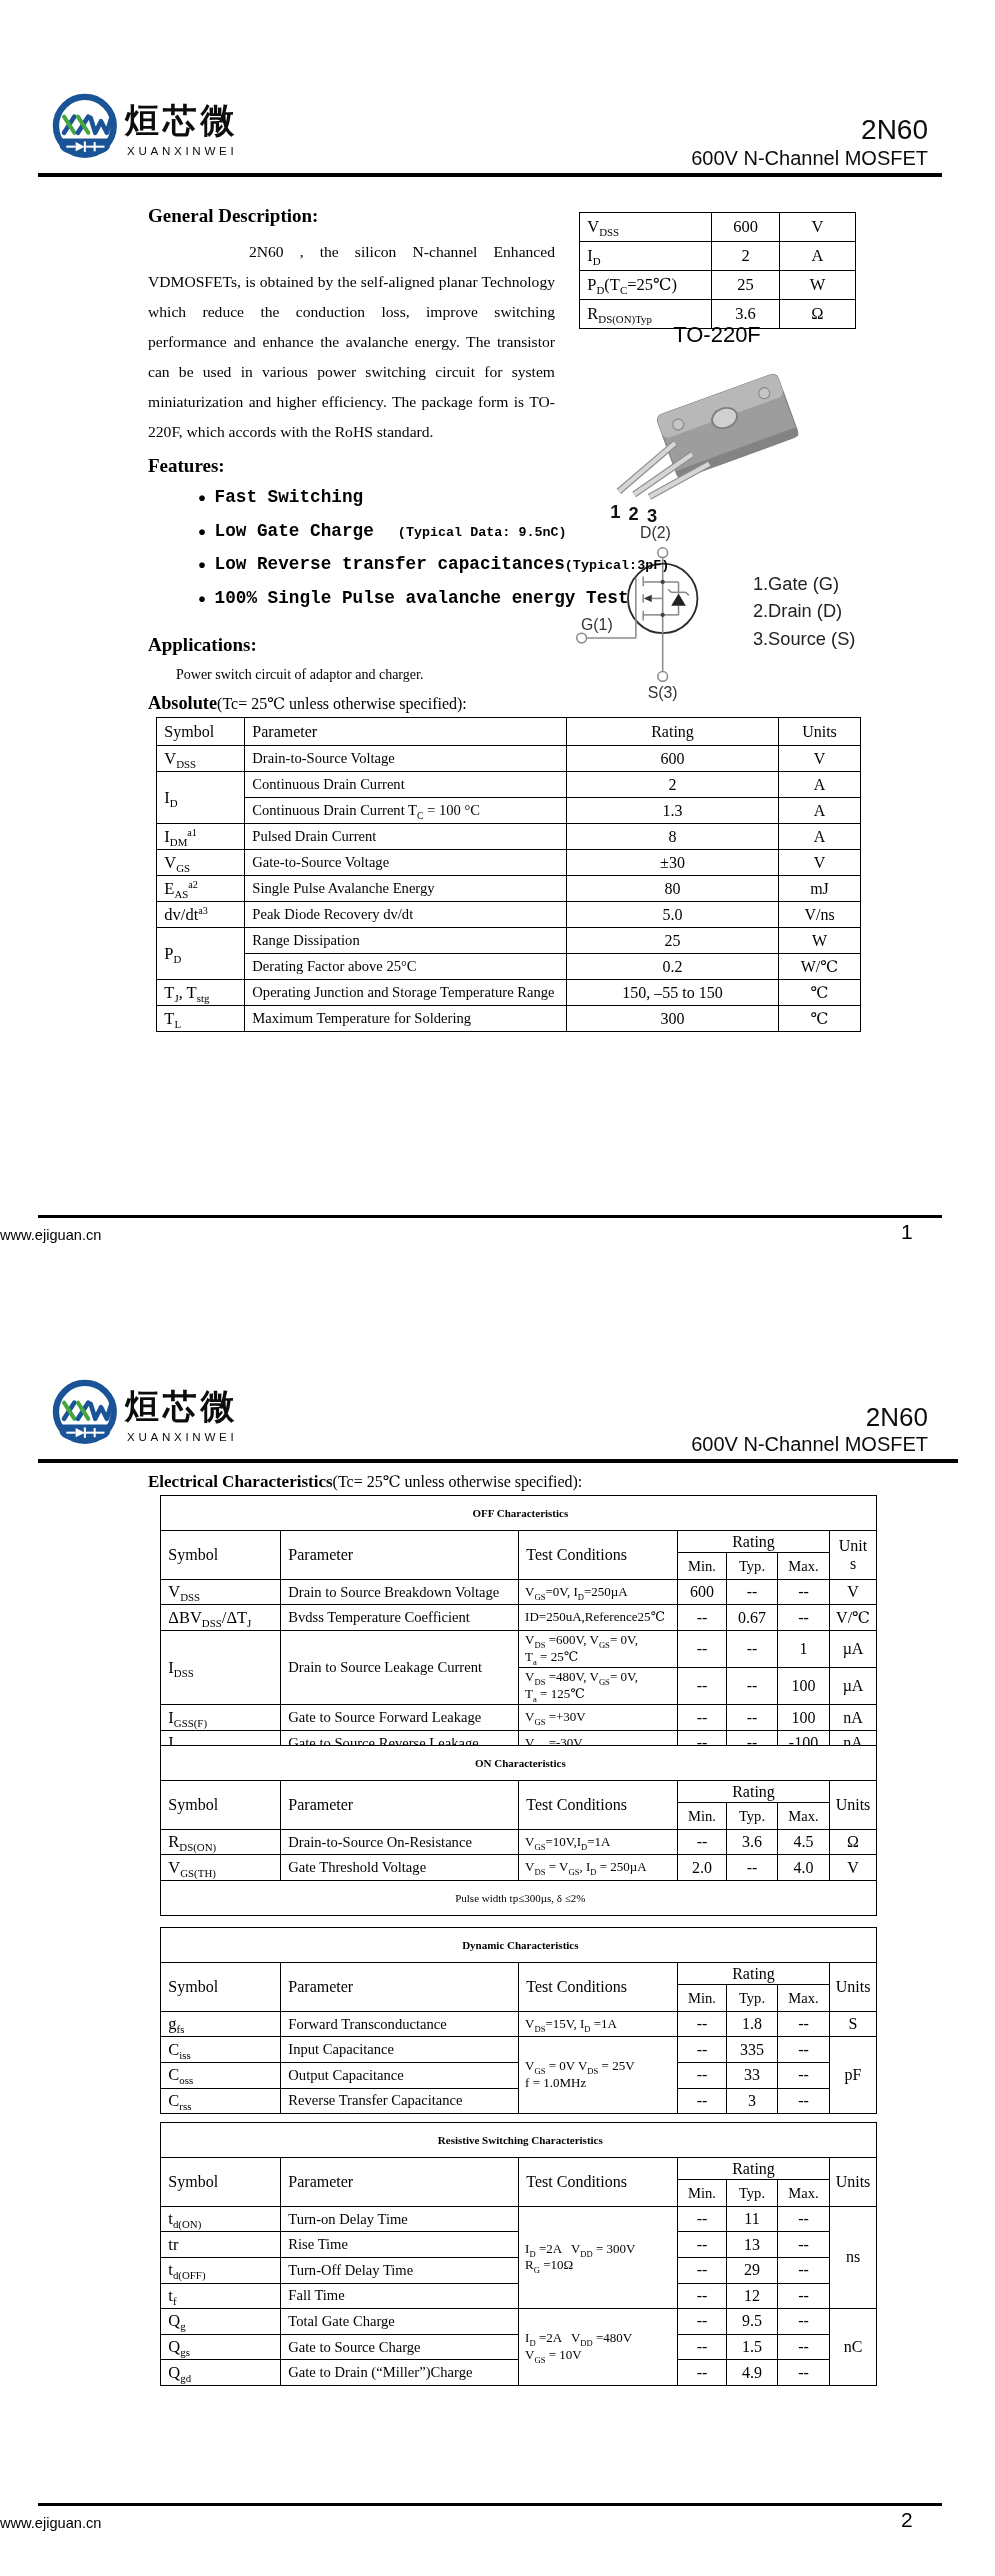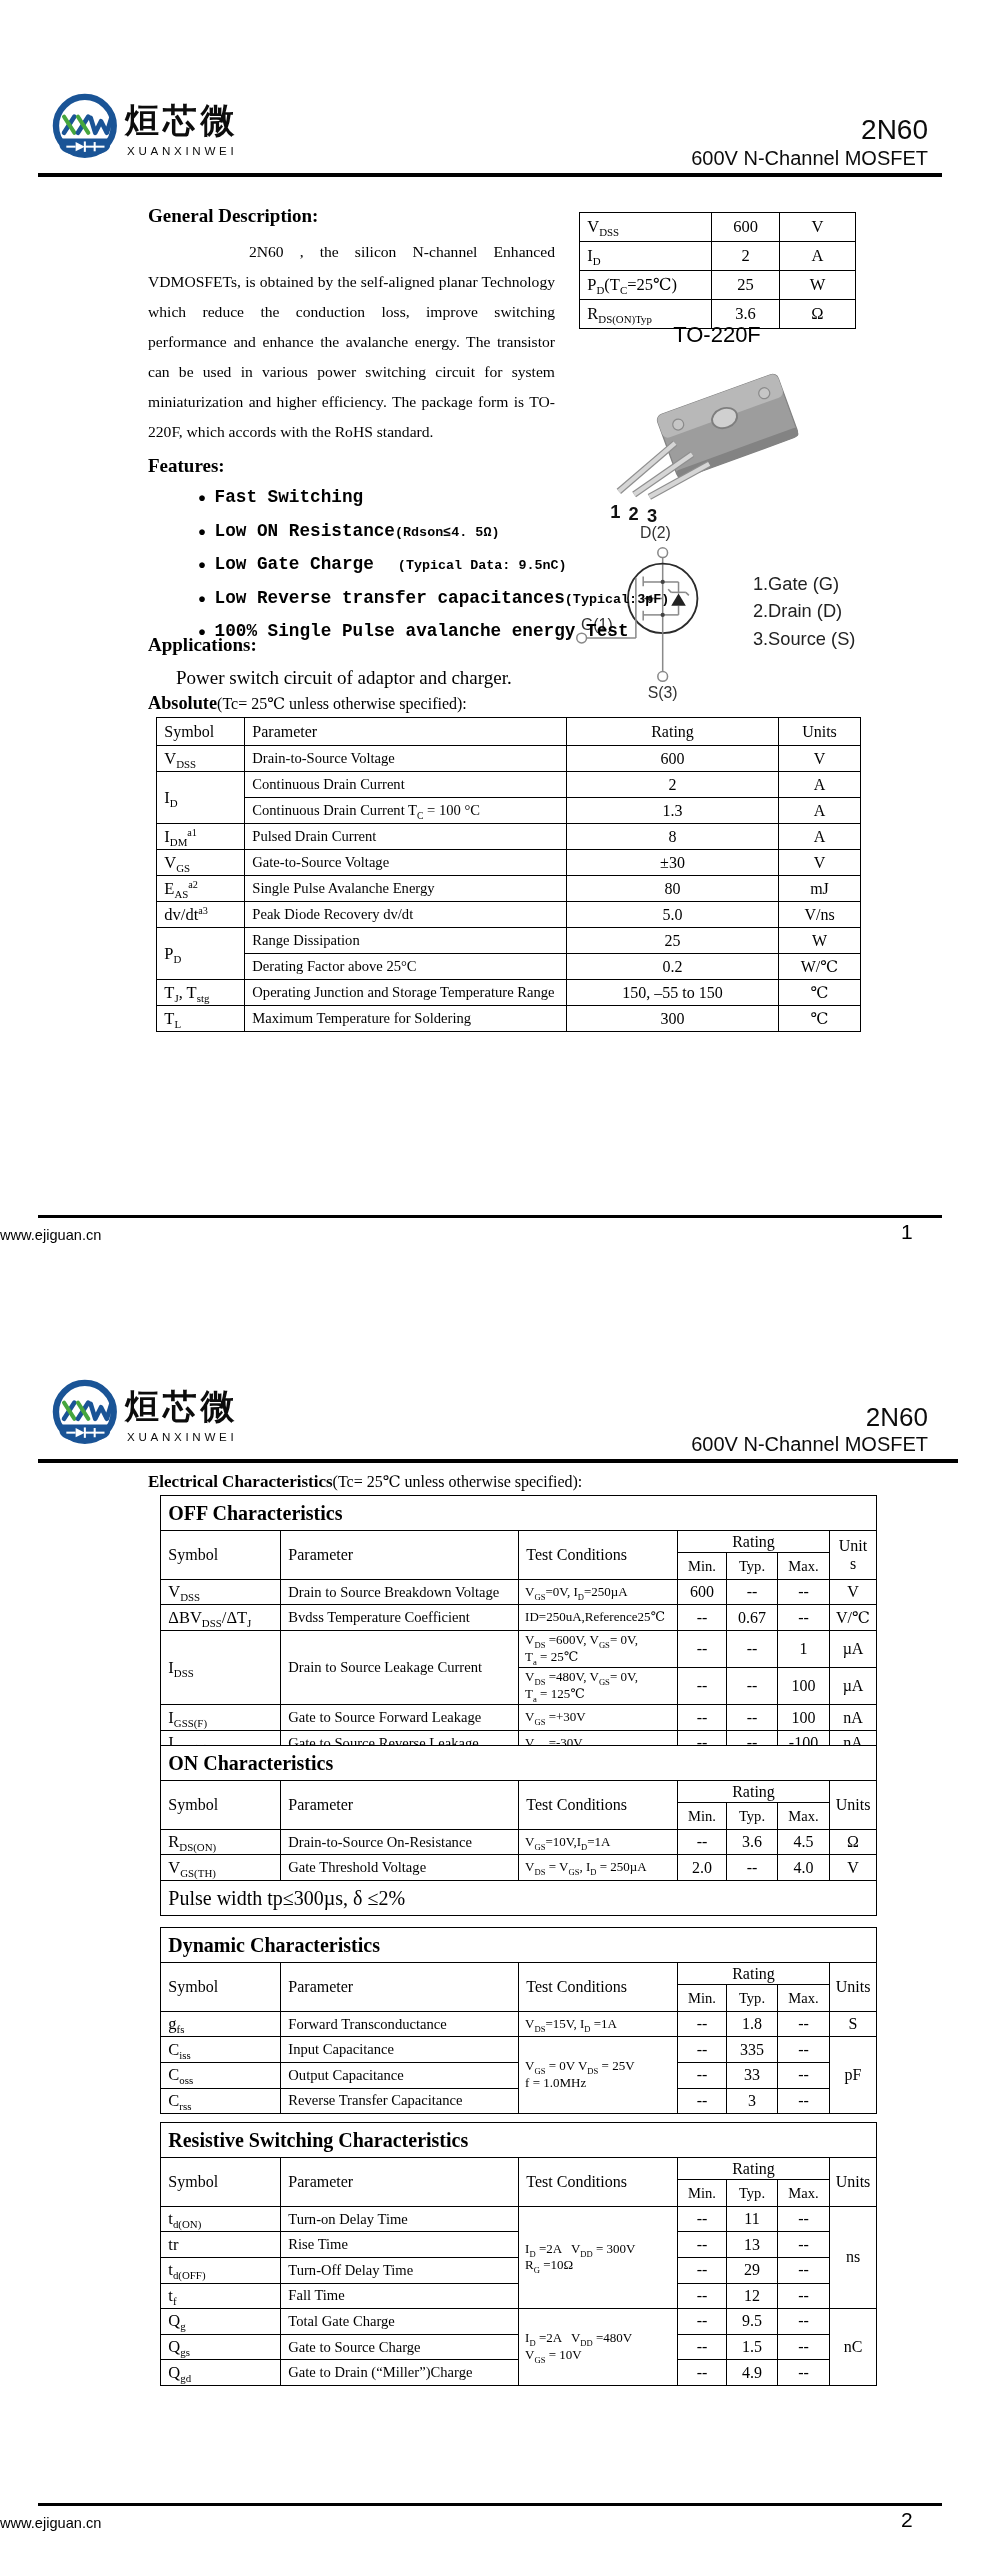--- a/index.html
+++ b/index.html
@@ -16,40 +16,40 @@
   .frule{position:absolute;background:#000;height:3px;}
   
   .sechead{font-weight:bold;font-size:19px;line-height:1.1;text-align:right;}
   .hstrong{font-weight:bold;font-size:18.3px;}
   .hrest{font-weight:normal;font-size:16px;}
   .gd-body{width:407px;font-size:15.6px;line-height:30px;text-align:justify;text-indent:101px;}
   .feat{line-height:30.5px;white-space:pre;font-family:Liberation Mono, monospace;}
   .feat .bullet{font-size:13.4px;margin-right:8.5px;}
   .fmain{font-weight:bold;font-size:17.7px;white-space:pre;}
   .fnote{font-weight:bold;font-size:13.4px;white-space:pre;}
-  .app-body{font-size:19px;}
+  .app-body{font-size:14px;}
   
   .dtable{position:absolute;border-collapse:collapse;table-layout:fixed;border:1.8px solid #000;background:#fff;}
   .dtable th,.dtable td{border:1.2px solid #000;padding:1.2px 3.7px;font-weight:normal;font-size:16px;text-align:center;vertical-align:middle;}
   .dtable thead{border-bottom:1.8px solid #000;padding-left:36px;}
   .dtable th.hl{text-align:left;padding-left:7.3px;}
   .dtable td.tl{text-align:left;padding-left:7.3px;font-size:14.6px;}
   .dtable td.sym{font-size:16.5px;}
   .dtable td.cond{font-size:13px;white-space:pre-wrap;line-height:1.3;padding-left:6.1px;}
   .dtable sub{font-size:66%;line-height:0;}
   .dtable sup{font-size:62%;line-height:0;vertical-align:super;}
   .qtable td{height:25.6px;font-size:16.5px;}
   .abstable thead tr{height:28px;}
   .abstable tbody tr{height:26px;}
   .ctable tbody tr{height:25.6px;}
   .ctable .ttitle{font-weight:bold;font-size:16.5px;text-align:left;padding-left:7.3px;height:27px;border-bottom:1.8px solid #000;}
   .ctable .rath{height:22px;}
   .ctable .mmm th{height:23px;font-size:14.6px;}
   .ctable .unitsh{white-space:pre-line;line-height:1.15;}
-  .ctable td[colspan="7"]{font-size:20px;height:32px;}
+  .ctable td[colspan="7"]{font-size:11px;height:32px;text-align:center;}
   .pkg-name{font-family:"Liberation Sans","DejaVu Sans",sans-serif;font-size:22px;text-align:center;}
   .legend{font-family:"Liberation Sans","DejaVu Sans",sans-serif;font-size:30px;fill:#222;}
   .figlabel{font-family:"Liberation Sans","DejaVu Sans",sans-serif;font-size:26px;fill:#333;}
   .pinlabel{font-family:"Liberation Sans","DejaVu Sans",sans-serif;font-size:30px;font-weight:bold;fill:#111;}
   .footer-url{font-family:"Liberation Sans","DejaVu Sans",sans-serif;font-size:14.6px;text-align:left;width:100%;}
   .footer-num{font-family:"Liberation Sans","DejaVu Sans",sans-serif;font-size:21px;}
 </style>
 </head>
 <body>
 
@@ -168,21 +168,20 @@
     <text class="figlabel" x="44" y="183" text-anchor="middle">G(1)</text>
     <text class="figlabel" x="152" y="295" text-anchor="middle">S(3)</text>
     <text class="legend" x="300" y="118">1.Gate   (G)</text>
     <text class="legend" x="300" y="163">2.Drain   (D)</text>
     <text class="legend" x="300" y="208">3.Source (S)</text>
   </svg>
 
   <div class="sechead abspos" style="left:148px;top:456px">Features:</div>
   <div class="abspos" style="left:198px;top:482px">
     <div class="feat"><span class="bullet">●</span><span class="fmain">Fast Switching</span><span class="fnote"></span></div>
-    <div class="feat"><span class="bullet">●</span><span class="fmain">Low ON Resistance</span><span class="fnote">(Rdson≤4. 5Ω)</span></div>
     <div class="feat"><span class="bullet">●</span><span class="fmain">Low Gate Charge</span><span class="fnote">   (Typical Data: 9.5nC)</span></div>
     <div class="feat"><span class="bullet">●</span><span class="fmain">Low Reverse transfer capacitances</span><span class="fnote">(Typical:3pF)</span></div>
     <div class="feat"><span class="bullet">●</span><span class="fmain">100% Single Pulse avalanche energy Test</span><span class="fnote"></span></div>
   </div>
 
   <div class="sechead abspos" style="left:148px;top:635px">Applications:</div>
   <div class="app-body abspos" style="left:176px;top:667px">Power switch circuit of adaptor and charger.</div>
 
   <div class="abspos" style="left:148px;top:693px">
     <span class="hstrong">Absolute</span><span class="hrest">(Tc= 25℃  unless otherwise specified):</span>

